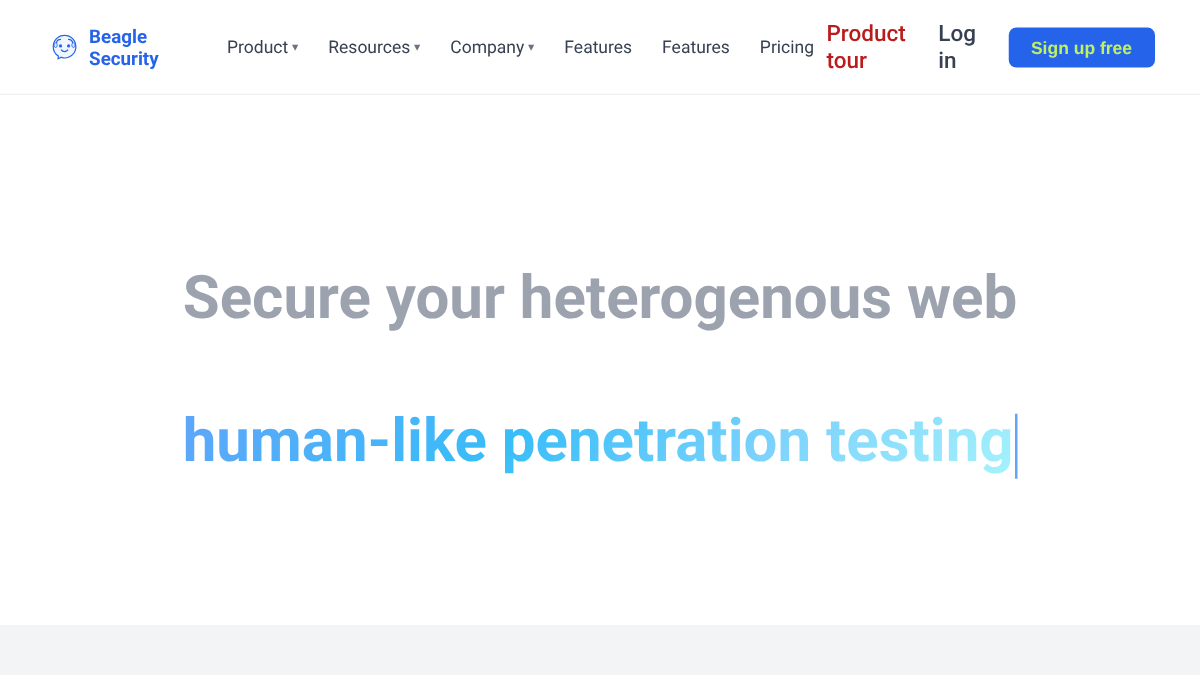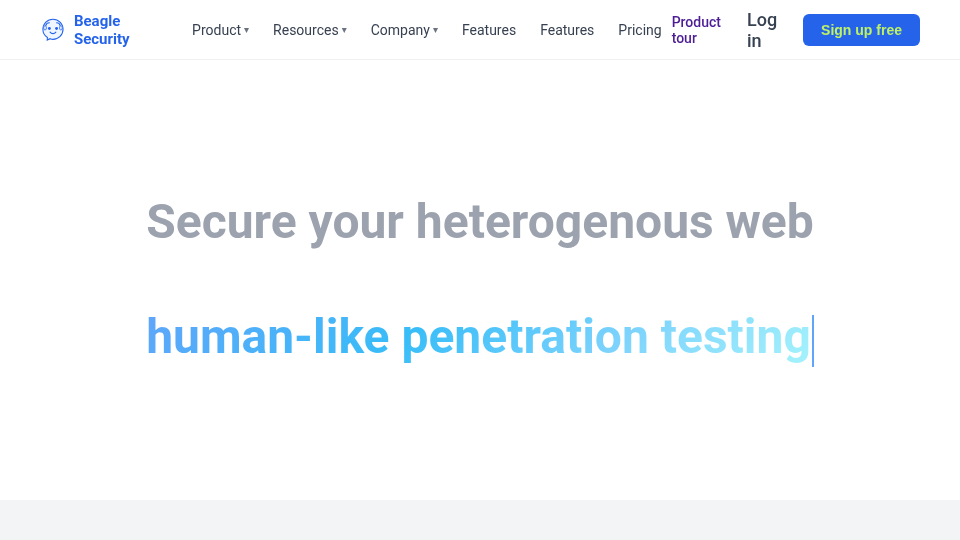--- a/index.html
+++ b/index.html
@@ -15,21 +15,21 @@
       height: 540px;
       overflow: hidden;
       position: relative;
     }
 
     
     .navbar {
       display: flex;
       align-items: center;
       padding: 0 40px;
-      height: 60px;
+      height: 76px;
       background: #ffffff;
       border-bottom: 1px solid #f0f0f0;
       position: relative;
       z-index: 10;
     }
 
     .logo-area {
       display: flex;
       align-items: center;
       gap: 8px;
@@ -73,22 +73,22 @@
       color: #6b7280;
     }
 
     .nav-right {
       display: flex;
       align-items: center;
       gap: 16px;
     }
 
     .product-tour-link {
-      font-size: 14px;
-      color: #4c1d95;
+      font-size: 18px;
+      color: #b91c1c;
       cursor: pointer;
       font-weight: 500;
     }
 
     .login-btn {
       font-size: 18px;
       color: #374151;
       cursor: pointer;
       padding: 6px 10px;
       font-weight: 500;

